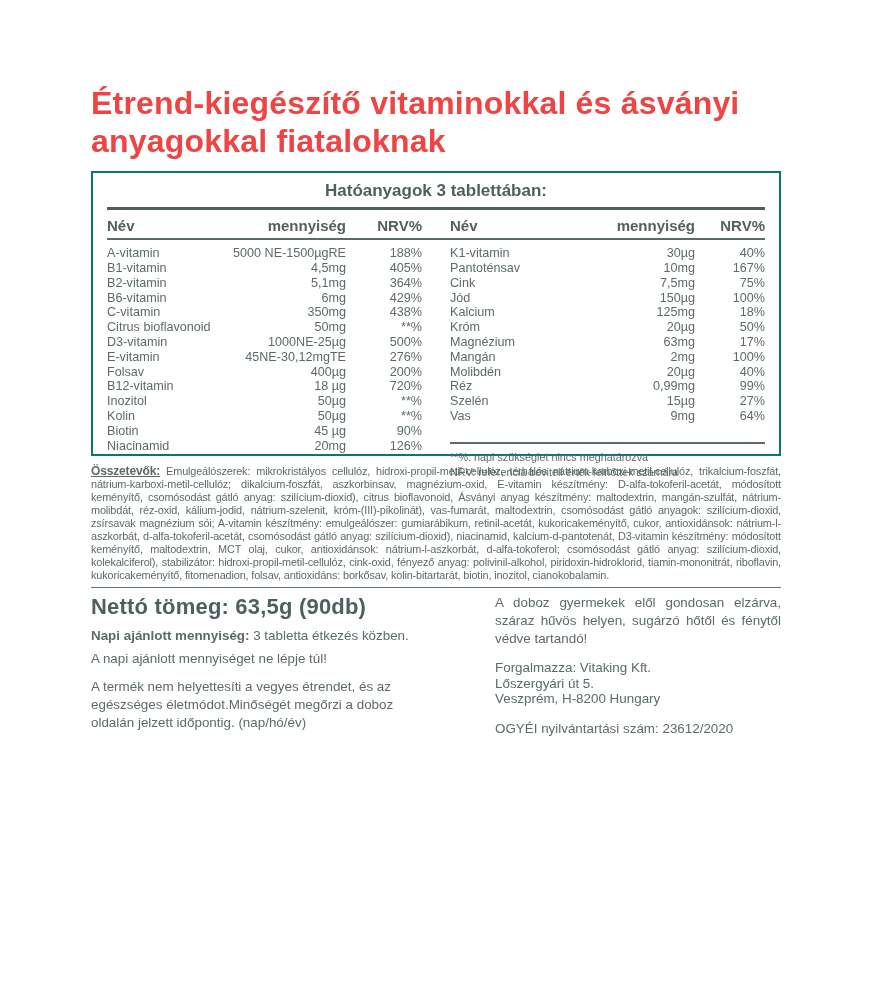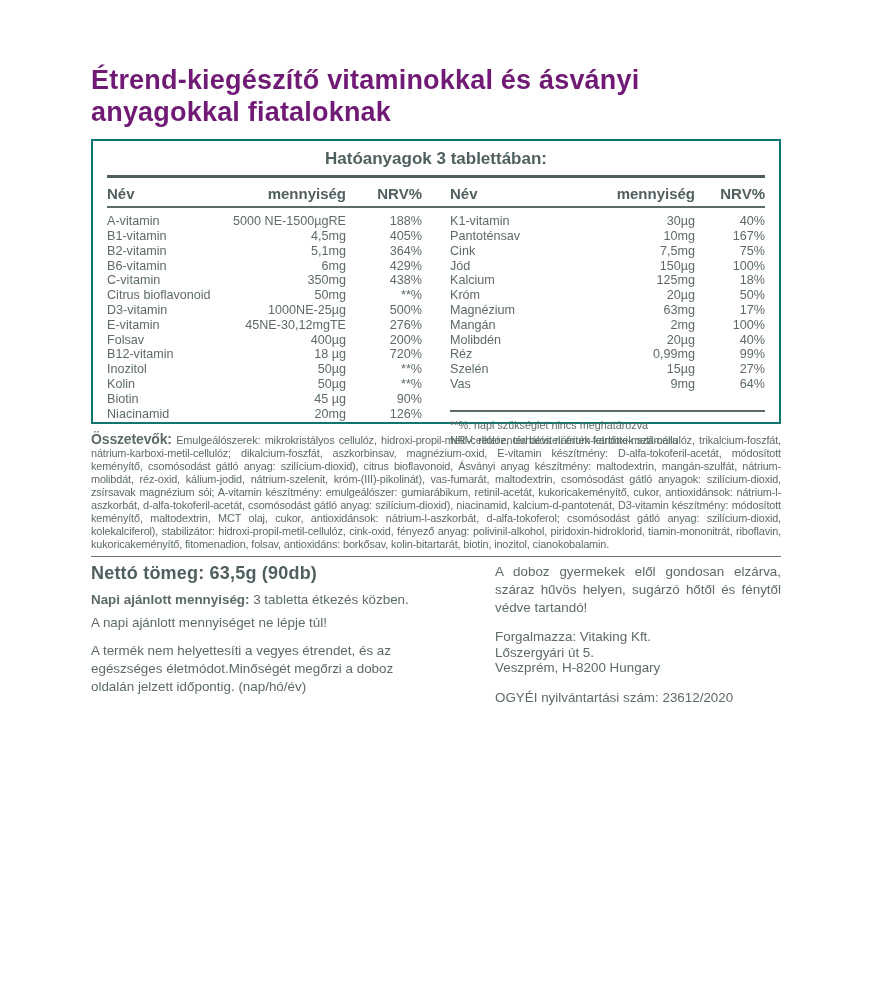--- a/index.html
+++ b/index.html
@@ -1,50 +1,50 @@
 <!DOCTYPE html>
 <html><head>
 <meta charset="utf-8">
 <style>
   * { margin:0; padding:0; box-sizing:border-box; }
   html,body { width:870px; height:1000px; background:#ffffff; overflow:hidden;
               font-family:"Liberation Sans", sans-serif; }
   .page { position:absolute; left:91px; top:0; width:690px; color:#5e6a6a; }
 
-  .title { margin-top:64px; font-size:27px; font-weight:bold; line-height:1.2;
-           color:#701a75; white-space:pre-line; letter-spacing:.2px; }
+  .title { margin-top:84px; font-size:32px; font-weight:bold; line-height:1.2;
+           color:#ef4444; white-space:pre-line; letter-spacing:.2px; }
 
   
   .table-box { margin-top:10px; border:2px solid #0f766e; height:285px; padding:6px 14px 0 14px; }
   .tbl-heading { text-align:center; font-size:17px; font-weight:bold; color:#4f5f5f; padding-top:2px; }
   .thick-rule { height:3.5px; background:#4f5f5f; margin-top:6px; }
   .thin-rule  { height:2px;   background:#5d6a6a; margin-top:4px; }
   .tbl-cols { display:flex; gap:28px; }
   .half { flex:1; min-width:0; }
   .grid-l { display:grid; grid-template-columns:122px 1fr 76px; }
   .grid-r { display:grid; grid-template-columns:112px 1fr 70px; }
   .hdr-row { font-weight:bold; font-size:15px; padding-top:7px; color:#526060; }
   .c-qty, .c-nrv { text-align:right; }
   .tbl-body { padding-top:6px; font-size:12.6px; }
   .tbl-body .row > span { line-height:14.8px; white-space:nowrap; }
   .foot-block { margin-top:18px; border-top:2px solid #5d6a6a; padding-top:6px;
                 font-size:10.8px; line-height:15px; }
 
   
   .ingredients { margin-top:9px; font-size:10.9px; line-height:13px; text-align:justify;
                  letter-spacing:-0.15px; }
-  .ingredients b { font-size:14px; }
+  .ingredients b { font-size:12px;text-decoration:underline; }
 
   .hr-line { margin-top:5px; height:1.5px; background:#6a7676; }
 
   
   .bottom { display:flex; gap:34px; margin-top:6px; }
   .b-left  { width:342px; flex:none; }
   .b-right { flex:1; min-width:0;margin-left:28px; }
-  .net-weight { font-size:18px; font-weight:bold; color:#4f5f5f; letter-spacing:.2px; }
+  .net-weight { font-size:22px; font-weight:bold; color:#4f5f5f; letter-spacing:.2px; }
   .b-left p, .b-right p { font-size:13.4px; line-height:18px; }
   .daily { margin-top:7px; }
   .warn  { margin-top:5px; }
   .disclaimer { margin-top:10px; }
   .storage { text-align:justify; }
   .addr { margin-top:12px; }
   .addr span { display:block; line-height:15.5px; }
   .reg { margin-top:13px; }
 </style>
 </head>

